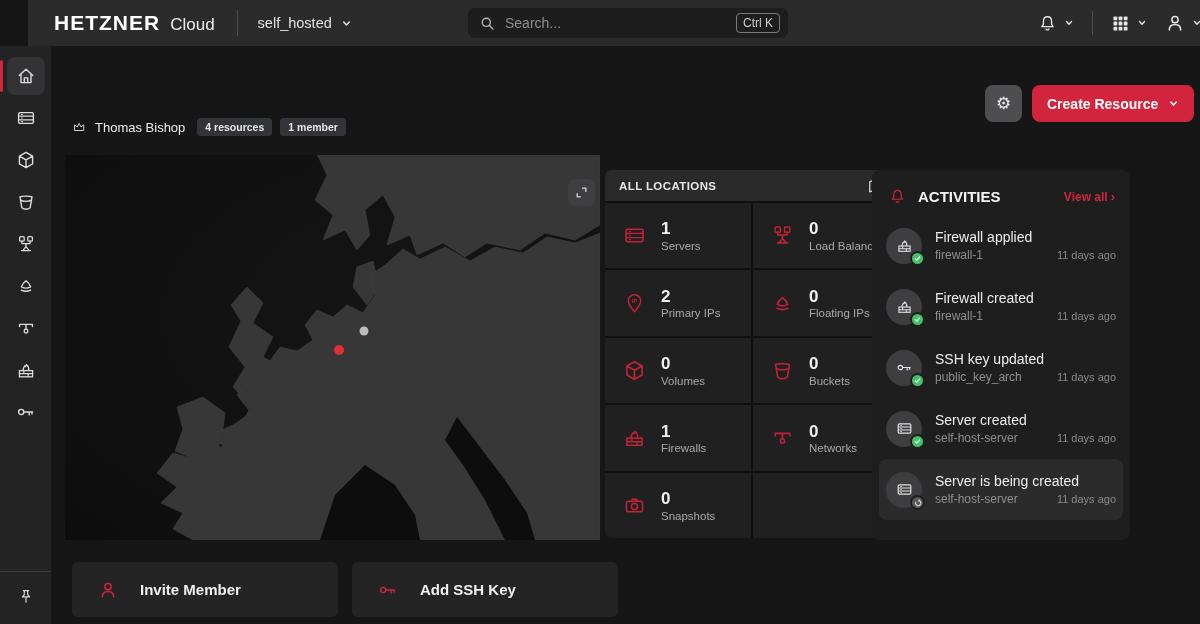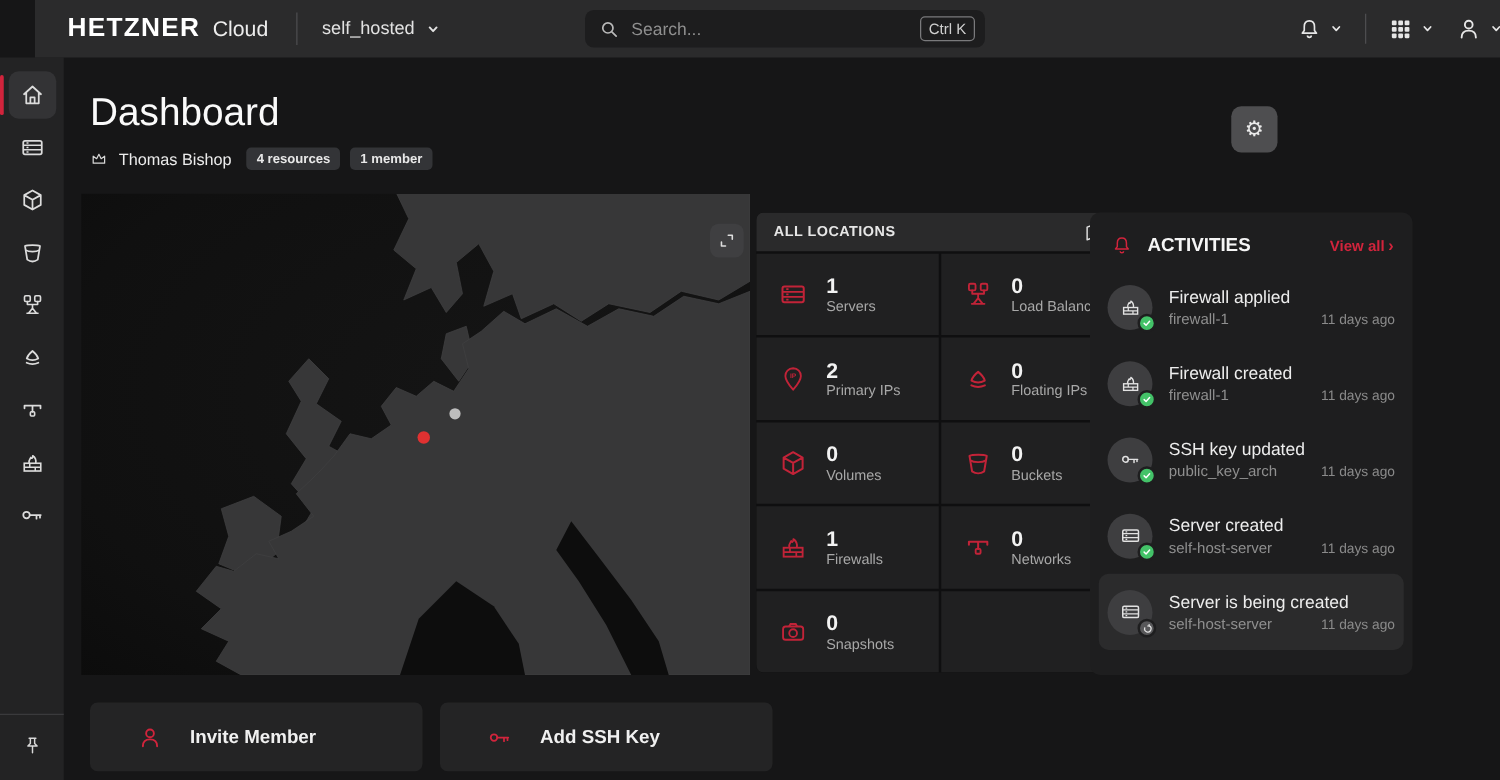--- a/index.html
+++ b/index.html
@@ -82,21 +82,21 @@
   .status-badge.success { background:#43c268; }
   .status-badge.running { background:#58585a; }
   .act-body { flex:1; min-width:0; }
   .act-title-txt { font-size:14px; font-weight:500; color:#ededed; margin-bottom:3px; white-space:nowrap; }
   .act-sub-row { display:flex; align-items:baseline; }
   .act-sub { font-size:12px; color:#8f8f8f; flex:1; }
   .act-time { font-size:11px; color:#8a8a8a; }
 
   
   .qa-btn { position:absolute; top:562px; width:266px; height:55px; background:#242425; border-radius:6px;
-    display:flex; align-items:center; padding-left:38px; gap:22px; cursor:pointer; }
+    display:flex; align-items:center; padding-left:26px; gap:22px; cursor:pointer; }
   .qa-btn.b0 { left:72px; } .qa-btn.b1 { left:352px; }
   .qa-label { font-size:15px; font-weight:600; color:#f0f0f0; }
   .qa-ic { display:flex; }
 
   svg { display:block; }
 </style>
 </head>
 <body>
 
 <svg width="0" height="0" style="position:absolute">
@@ -292,31 +292,36 @@
           <use href="#i-key"></use>
         </svg>
       </div>
     <div class="side-bottom">
       <svg width="18" height="18" viewBox="0 0 20 20">
           <use href="#i-pin"></use>
         </svg>
     </div>
   </div>
 
-  <div class="page-title">Dashboard</div>
   <div class="owner-row">
     <svg width="15" height="15" viewBox="0 0 20 20" style="color:#d8d8d8">
         <use href="#i-crown"></use>
       </svg>
     <span class="owner-name">Thomas Bishop</span>
     <span class="pill">4 resources</span>
     <span class="pill">1 member</span>
   </div>
   <div class="gear-btn">
     <span style="font-size:17px; line-height:1;">⚙</span>
+  </div>
+  <div class="create-btn" id="create-btn" style="background: rgb(210, 36, 60);">
+    <span>Create Resource</span>
+    <svg width="11" height="11" viewBox="0 0 10 10">
+        <use href="#i-chevron"></use>
+      </svg>
   </div>
 
   <div class="map">
     <svg class="land" viewBox="0 0 535 385" preserveAspectRatio="none">
       <g fill="#373738" stroke="#404041" stroke-width="0.6">
         <path d="M250,-5 L262,20 250,45 268,60 258,85 280,75 292,95 305,80 300,55 318,40 330,62 322,90 345,80 352,100 378,88 400,102 422,88 455,95 480,78 510,85 535,70 535,-5 Z"></path>
         <path d="M292,112 L308,106 314,132 302,150 288,132 Z"></path>
         <path d="M182,132 L198,148 188,168 208,182 198,202 220,214 214,238 234,252 228,276 240,298 226,318 202,326 184,308 196,286 174,272 186,252 168,232 180,212 164,192 176,166 166,150 Z"></path>
         <path d="M112,252 L138,242 160,258 156,288 134,306 110,296 118,274 Z"></path>
         <path d="M535,385 L535,78 510,88 482,82 458,98 430,92 405,106 380,92 355,104 338,94 320,110 305,120 310,140 298,158 282,150 268,162 252,155 240,170 248,185 232,196 215,192 202,210 188,225 172,240 186,258 168,270 150,278 158,292 140,288 122,302 108,298 92,318 112,332 96,348 118,358 108,374 128,385 Z"></path>

